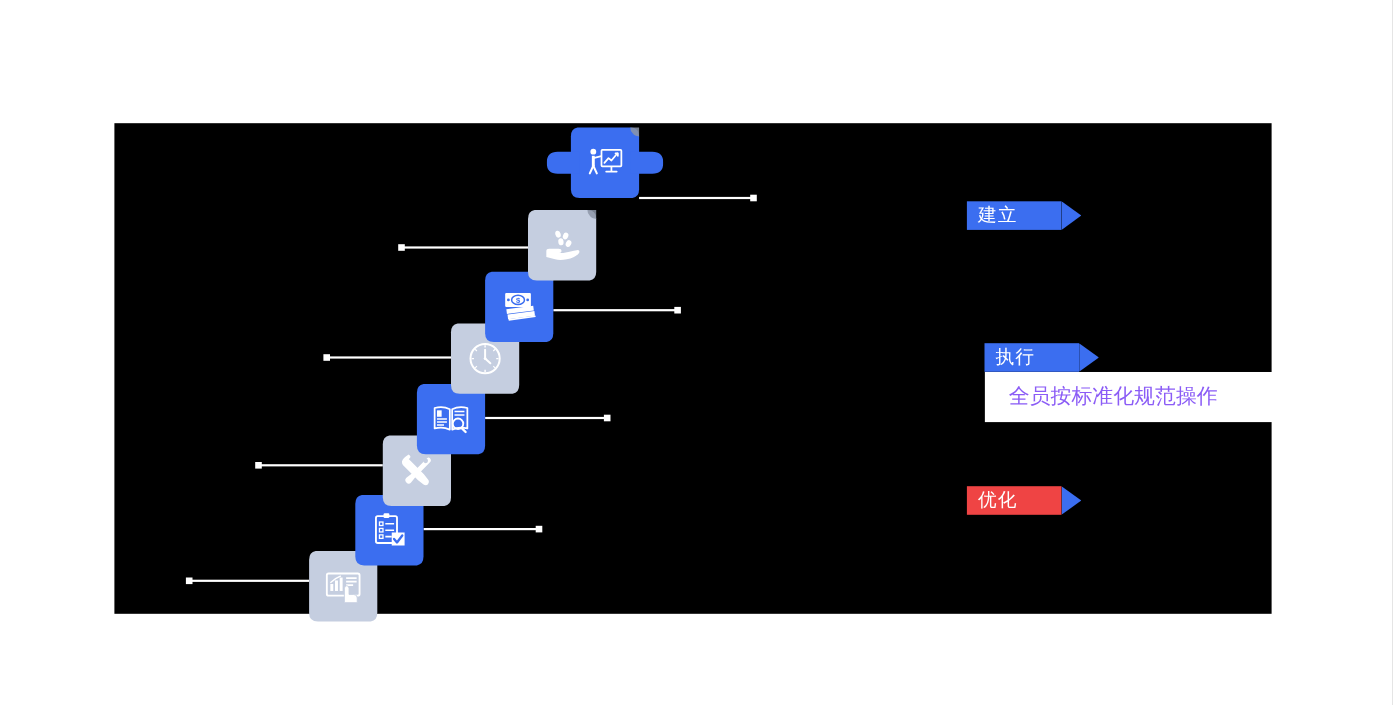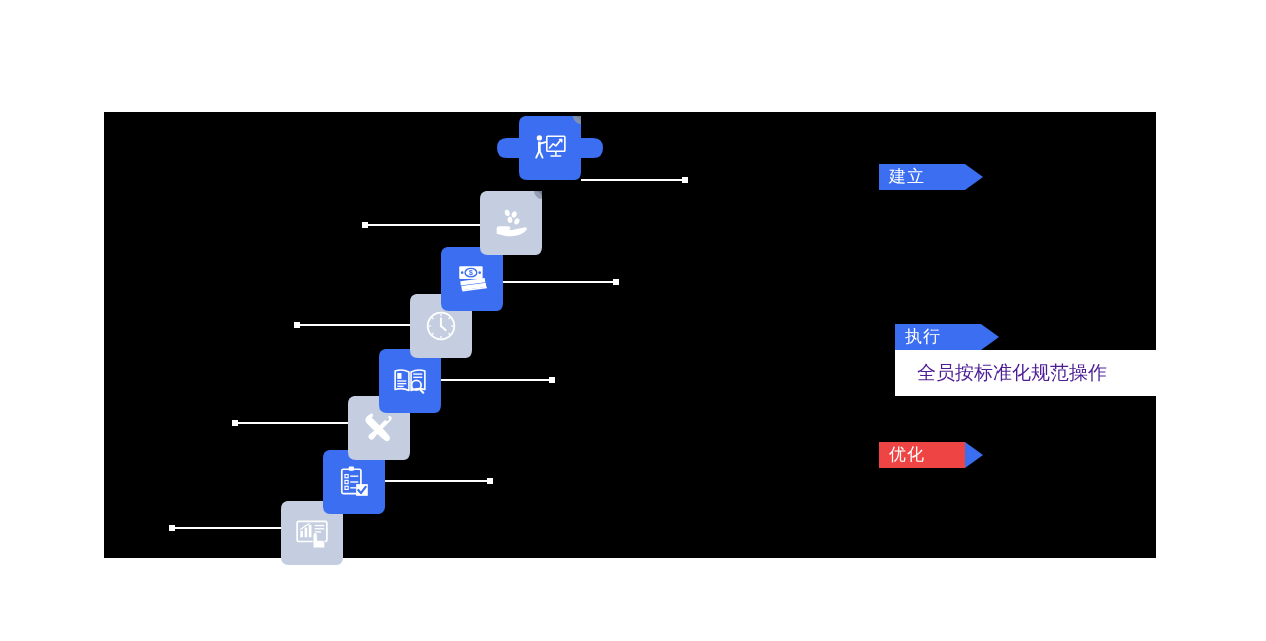--- a/index.html
+++ b/index.html
@@ -213,33 +213,33 @@
       <path d="M34 36 Q34 31 38 31 Q42 31 42 36 L42 46
                L50 46 Q56 46 56 52 L56 60 L34 60 Z" fill="#fff" stroke="#c5cee0" stroke-width="1.5"></path>
     </svg>
           </div>
         </div>
         <div style="position: absolute; left: 393px; top: 22px; width: 106px; height: 28px; z-index: 19;"><svg viewBox="0 0 106 28" width="106" height="28">
             <path d="M0 14 Q0 4 10 4 L30 4 L30 24 L10 24 Q0 24 0 14 Z M106 14 Q106 4 96 4 L76 4 L76 24 L96 24 Q106 24 106 14 Z" fill="#3b6ef0"></path>
           </svg></div>
       </div>
     <div id="label-layer">
-        <div class="label" style="left: 775px; top: 52px;">
+        <div class="label" style="left: 775px; top: 71px;">
           <div class="tab" style="background: rgb(59, 110, 240);">
             <span class="pt2" style="background: rgb(59, 110, 240);"></span>
             <span class="tabtxt" style="color: rgb(255, 255, 255);">建立</span>
           </div>
         </div>
-        <div class="label" style="left: 775px; top: 212px; padding-left: 16px;">
+        <div class="label" style="left: 775px; top: 200px; padding-left: 16px;">
           <div class="tab" style="background: rgb(59, 110, 240);">
             <span class="pt2" style="background: rgb(59, 110, 240);"></span>
             <span class="tabtxt" style="color: rgb(255, 255, 255);">执行</span>
           </div>
           <div class="body" style="background: rgb(255, 255, 255);">
-            <span class="bodytxt" style="color: #4c1d95; text-align: right;">全员按标准化规范操作</span>
+            <span class="bodytxt" style="color: #8b5cf6; text-align: right;">全员按标准化规范操作</span>
           </div>
         </div>
         <div class="label" style="left: 775px; top: 330px;">
           <div class="tab" style="background: #ef4444;">
             <span class="pt2" style="background: rgb(59, 110, 240);"></span>
             <span class="tabtxt" style="color: rgb(255, 255, 255);">优化</span>
           </div>
         </div>
       </div>
   </div>

